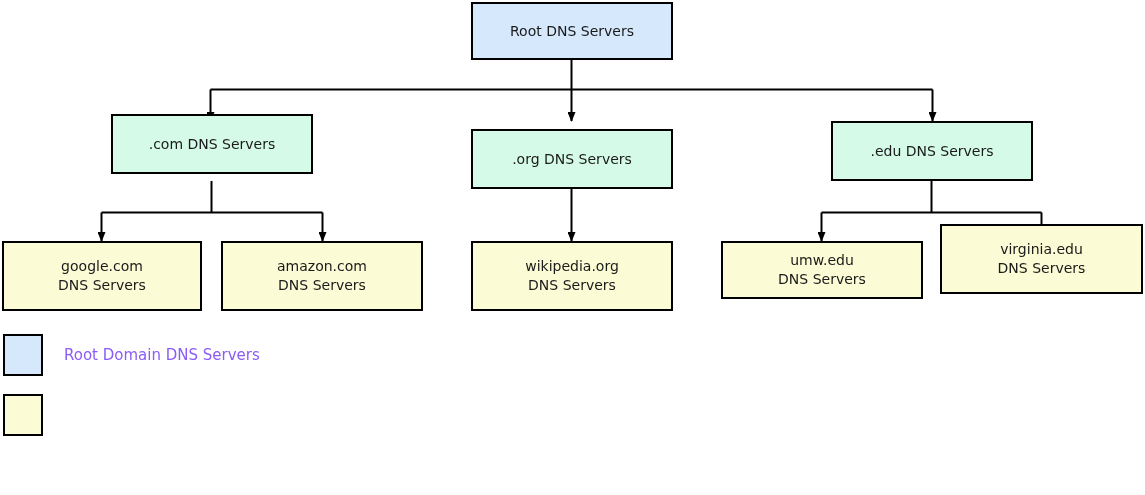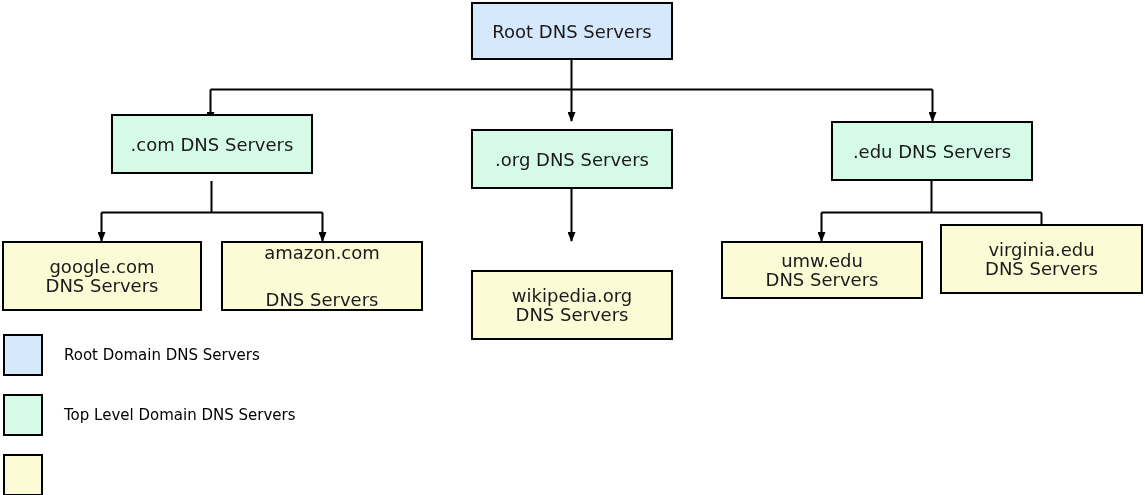--- a/index.html
+++ b/index.html
@@ -27,21 +27,21 @@
     pointer-events: none;
   }
   .node {
     position: absolute;
     box-sizing: border-box;
     border: 2px solid #ec4899;
     display: flex;
     flex-direction: column;
     align-items: center;
     justify-content: center;
-    font-size: 18px;
+    font-size: 14px;
     color: #1a1a1a;
     line-height: 19px;
     text-align: center;
     z-index: 2;
   }
   .node .line2 {
     display: block;
   }
   .legend {
     position: absolute;
@@ -59,21 +59,21 @@
     width: 40px;
     height: 42px;
     box-sizing: border-box;
     border: 2px solid #000000;
     margin-left: 3px;
     flex: none;
   }
   .legend-label {
     margin-left: 21px;
     font-size: 15px;
-    color: #000000;
+    color: #8b5cf6;
     white-space: nowrap;
   }
 </style>
 </head>
 <body style="background: rgb(255, 255, 255);">
 
 <div id="diagram-root">
 
   <svg class="connectors" viewBox="0 0 1145 495" width="1145" height="495" xmlns="http://www.w3.org/2000/svg">
     <defs>
@@ -121,44 +121,40 @@
     <span>.org DNS Servers</span>
   </div>
   <div class="node" id="node-tld-2" style="left: 831px; top: 121px; width: 202px; height: 60px; background: rgb(213, 251, 232); border-color: rgb(0, 0, 0); color: rgb(26, 26, 26);">
     <span>.edu DNS Servers</span>
   </div>
 
   <div class="node" id="node-auth-0" style="left: 2px; top: 241px; width: 200px; height: 70px; background: rgb(251, 251, 213); border-color: rgb(0, 0, 0); color: rgb(26, 26, 26);">
     <span>google.com</span>
     <span class="line2">DNS Servers</span>
   </div>
-  <div class="node" id="node-auth-1" style="left: 221px; top: 241px; width: 202px; height: 70px; background: rgb(251, 251, 213); border-color: rgb(0, 0, 0); color: rgb(26, 26, 26); justify-content: space-between;">
+  <div class="node" id="node-auth-1" style="left: 221px; top: 241px; width: 202px; height: 70px; background: rgb(251, 251, 213); border-color: rgb(0, 0, 0); color: rgb(26, 26, 26);">
     <span>amazon.com</span>
     <span class="line2">DNS Servers</span>
   </div>
-  <div class="node" id="node-auth-2" style="left: 471px; top: 241px; width: 202px; height: 70px; background: rgb(251, 251, 213); border-color: rgb(0, 0, 0); color: rgb(26, 26, 26); margin-top: 29px;">
+  <div class="node" id="node-auth-2" style="left: 471px; top: 241px; width: 202px; height: 70px; background: rgb(251, 251, 213); border-color: rgb(0, 0, 0); color: rgb(26, 26, 26);">
     <span>wikipedia.org</span>
     <span class="line2">DNS Servers</span>
   </div>
   <div class="node" id="node-auth-3" style="left: 721px; top: 241px; width: 202px; height: 58px; background: rgb(251, 251, 213); border-color: rgb(0, 0, 0); color: rgb(26, 26, 26);">
     <span>umw.edu</span>
     <span class="line2">DNS Servers</span>
   </div>
   <div class="node" id="node-auth-4" style="left: 940px; top: 224px; width: 203px; height: 70px; background: rgb(251, 251, 213); border-color: rgb(0, 0, 0); color: rgb(26, 26, 26);">
     <span>virginia.edu</span>
     <span class="line2">DNS Servers</span>
   </div>
 
   <div class="legend">
     <div class="legend-row">
       <div class="legend-swatch" id="legend-swatch-0" style="background: rgb(214, 232, 252); border-color: rgb(0, 0, 0);"></div>
       <div class="legend-label">Root Domain DNS Servers</div>
     </div>
     <div class="legend-row">
-      <div class="legend-swatch" id="legend-swatch-1" style="background: rgb(213, 251, 232); border-color: rgb(0, 0, 0);"></div>
-      <div class="legend-label">Top Level Domain DNS Servers</div>
-    </div>
-    <div class="legend-row">
       <div class="legend-swatch" id="legend-swatch-2" style="background: rgb(251, 251, 213); border-color: rgb(0, 0, 0);"></div>
     </div>
   </div>
 
 </div>
 
 </body></html>

